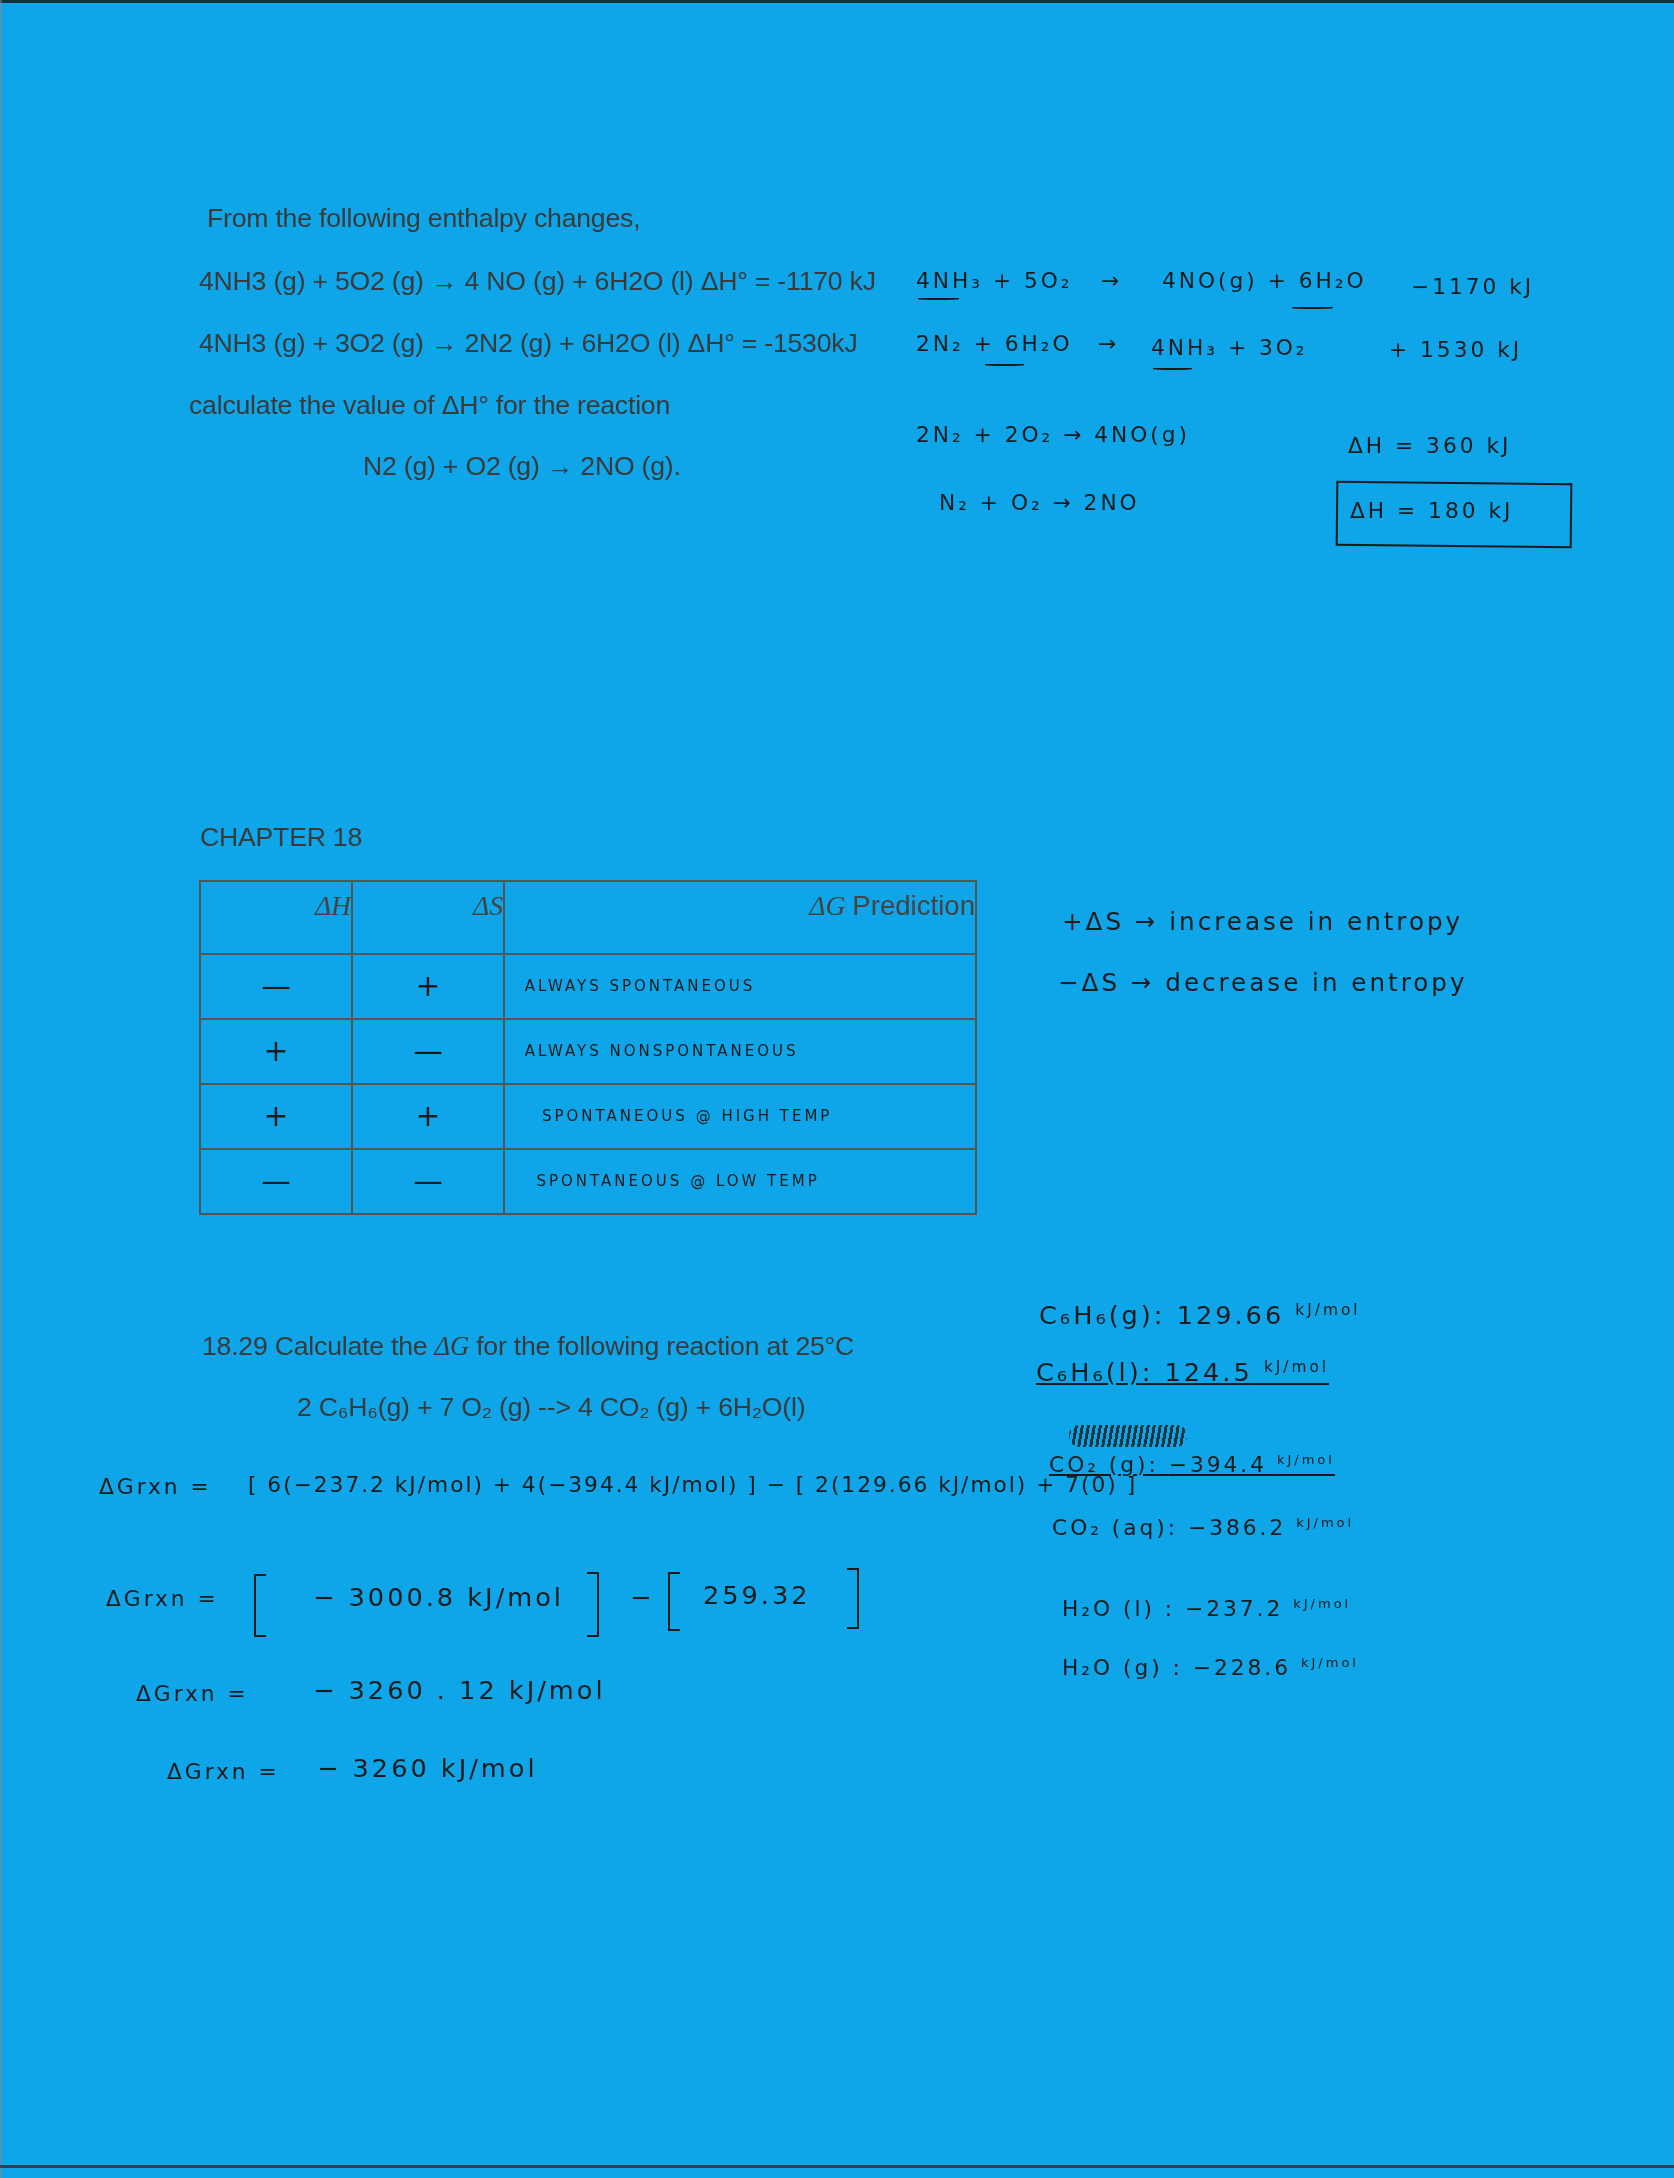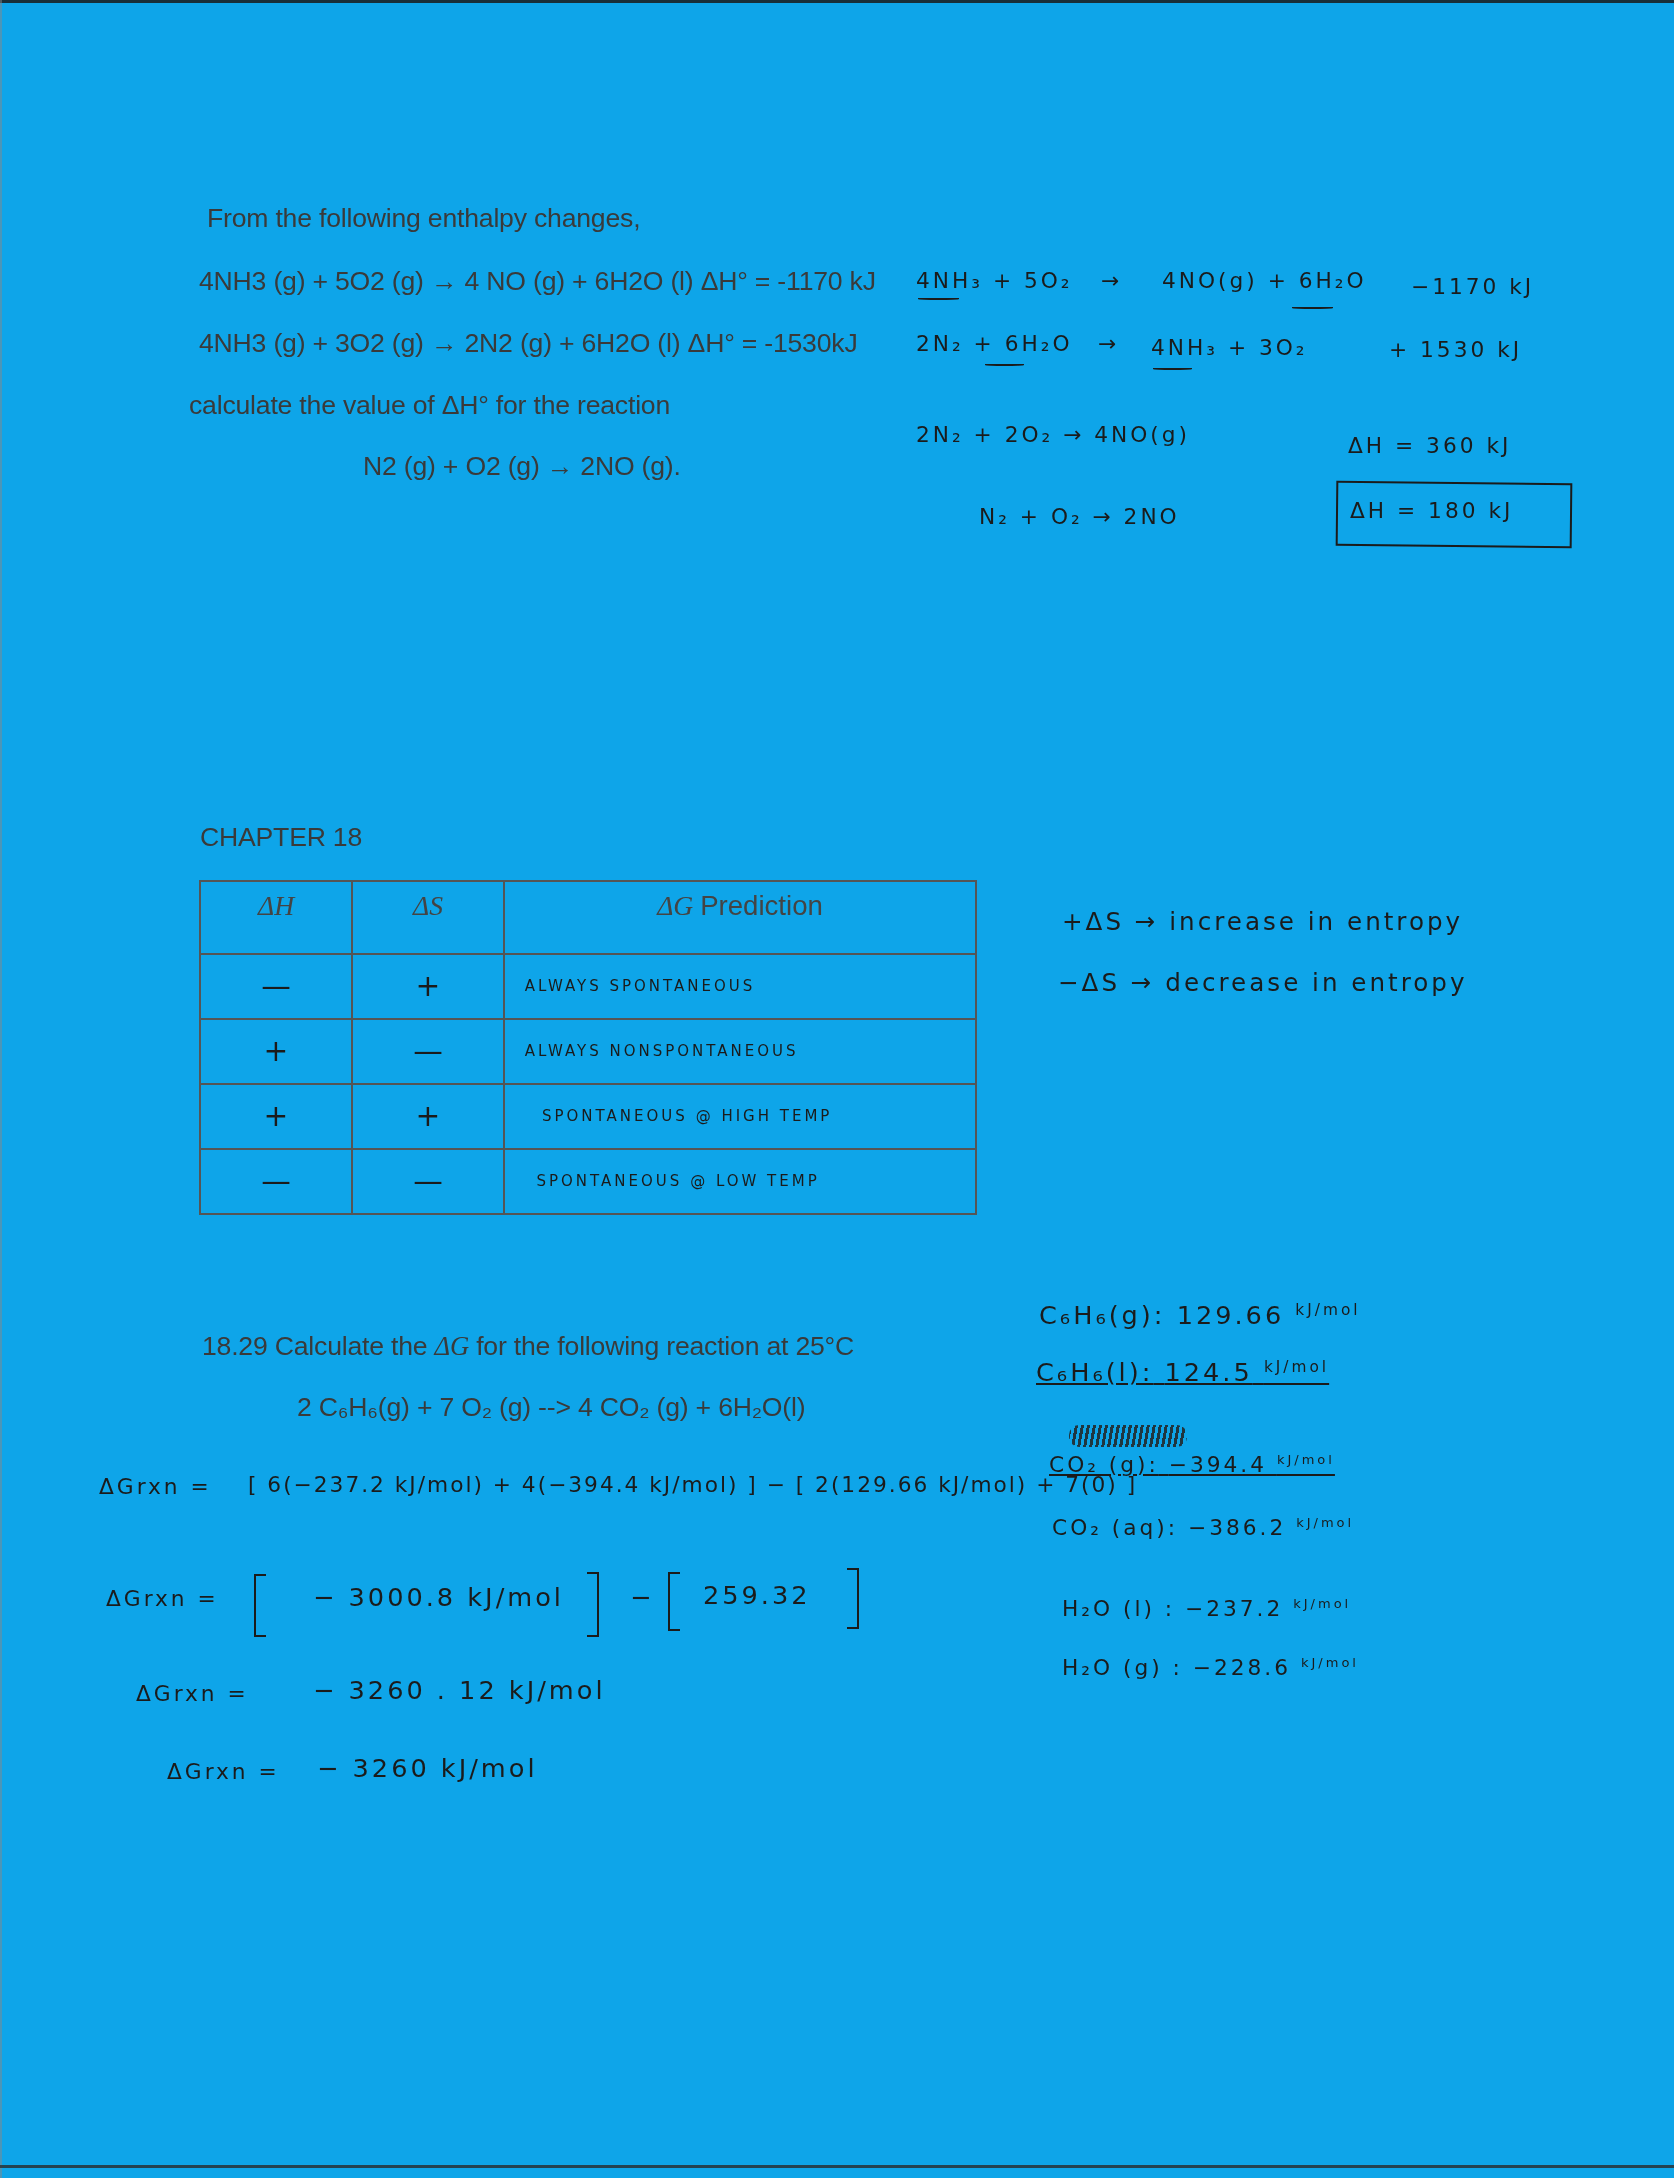--- a/index.html
+++ b/index.html
@@ -9,21 +9,21 @@
   .scan-left { position: absolute; left: 0; top: 0; width: 2px; height: 2179px; background: #888; opacity: .5; }
   .scan-bottom { position: absolute; left: 0; top: 2165px; width: 1675px; height: 3px; background: #2a2a2a; opacity: .8; }
   .p { position: absolute; font-family: "Liberation Sans", "DejaVu Sans", sans-serif; color: #3a3a3a; font-size: 26.6px; white-space: nowrap; letter-spacing: -0.2px; }
   .p i { font-family: "Liberation Serif", serif; font-style: italic; }
   .hw { position: absolute; font-family: "DejaVu Sans", sans-serif; color: #1b1b1b; font-size: 25.6px; white-space: nowrap; letter-spacing: 3px; font-weight: normal; }
   .hw.sm { font-size: 21.7px; }
   .hw sup { font-size: 0.6em; vertical-align: 0.6em; }
   .ul { position: absolute; height: 0; border-bottom: 2.5px solid #1b1b1b; border-radius: 0 0 50% 50%; }
   .boxed { position: absolute; border: 2.5px solid #1b1b1b; transform: rotate(0.6deg); }
   table.g { position: absolute; left: 199px; top: 880px; width: 778px; height: 322px; border-collapse: collapse; }
-  table.g td, table.g th { border: 2px solid #555; padding: 0; vertical-align: middle; }
+  table.g td, table.g th { border: 2px solid #555; padding: 0; vertical-align: middle; text-align: right; }
   table.g th { font-family: "Liberation Serif", serif; font-style: italic; font-weight: normal; font-size: 27.6px; color: #444; height: 63px; vertical-align: top; padding-top: 7.9px; }
   table.g th.pred span.n { font-family: "Liberation Sans", sans-serif; font-style: normal; }
   table.g td { height: 63px; text-align: center; font-family: "DejaVu Sans", sans-serif; font-size: 29.6px; color: #1b1b1b; }
   table.g td.pred { text-align: left; padding-left: 19.7px; font-size: 15px; letter-spacing: 3px; }
   .scribble { position: absolute; width: 118px; height: 21.7px; background:
      repeating-linear-gradient(100deg, #222 0 3px, transparent 3px 5.9px); border-radius: 9.9px; opacity: .85; }
   .bracket { position: absolute; border: 2.5px solid #1b1b1b; }
   .bl { border-right: none; width: 9.9px; }
   .br { border-left: none; width: 9.9px; }
 </style>
@@ -50,21 +50,21 @@
 
   <div class="hw sm" style="left:916px; top:331px;">2N₂ + 6H₂O</div>
   <div class="hw sm" style="left:1098px; top:331px;">→</div>
   <div class="hw sm" style="left:1151px; top:335px;">4NH₃ + 3O₂</div>
   <div class="hw sm" style="left:1389px; top:337px;">+ 1530 kJ</div>
   <div class="ul" style="left:985px; top:364px; width:39px;"></div>
   <div class="ul" style="left:1153px; top:368px; width:39px;"></div>
 
   <div class="hw sm" style="left:916px; top:422px;">2N₂ + 2O₂ → 4NO(g)</div>
   <div class="hw sm" style="left:1348px; top:433px;">ΔH = 360 kJ</div>
-  <div class="hw sm" style="left:939px; top:504px;margin-left:40px;">N₂ + O₂ → 2NO</div>
+  <div class="hw sm" style="left:939px; top:490px;">N₂ + O₂ → 2NO</div>
   <div class="boxed" style="left:1336px; top:482px; width:232px; height:61px;"></div>
   <div class="hw sm" style="left:1350px; top:498px;">ΔH = 180 kJ</div>
 
   <div class="p" style="left:200px; top:822px;">CHAPTER 18</div>
 
   <table class="g">
     <tbody>
         <tr>
       <th style="width:150px;">ΔH</th>
       <th style="width:150px;">ΔS</th>

